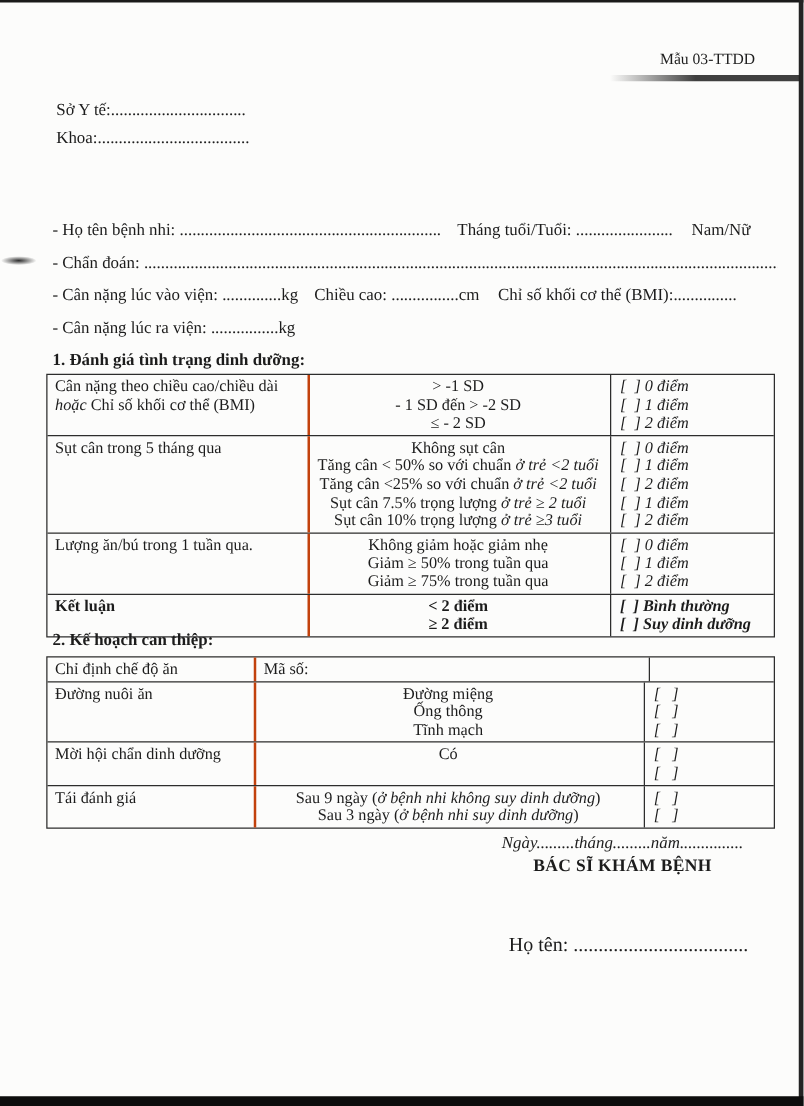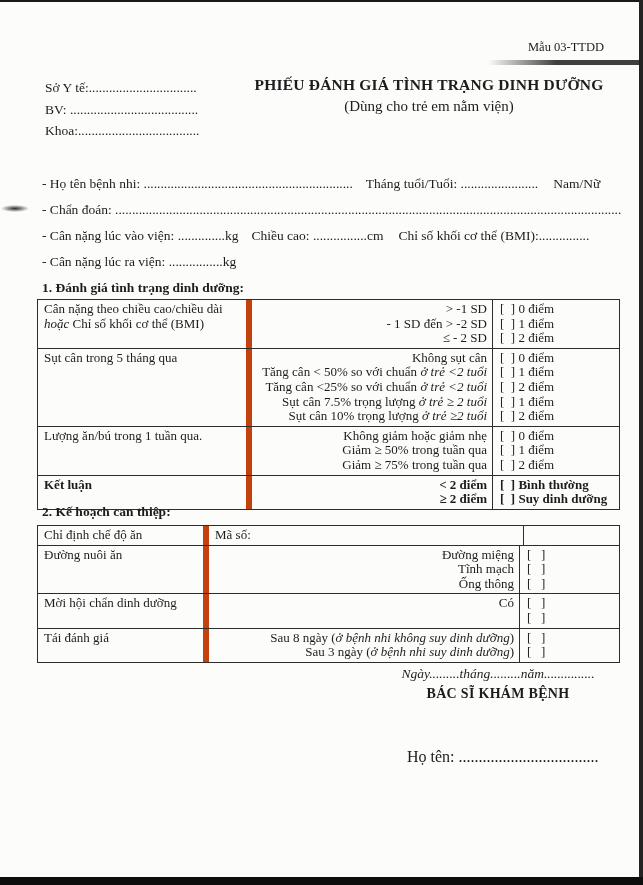--- a/index.html
+++ b/index.html
@@ -30,23 +30,23 @@
   .sec-title{position:absolute;font-weight:bold;font-size:13.5px;white-space:nowrap;}
   #sec1-title{top:280px;left:42px;}
   #sec2-title{top:504px;left:42px;}
 
   .vtable{position:absolute;left:37px;width:581px;border:1px solid #2d2d2d;font-size:13px;background:transparent;}
   #table1{top:299px;}
   #table2{top:525px;}
   .trow{display:flex;border-bottom:1px solid #2d2d2d;}
   .trow:last-child{border-bottom:none;}
   .tcell{line-height:14.6px;padding-top:2px;padding-bottom:2px;}
-  .c1{border-right:6px solid #c2410c;padding-left:6px;padding-right:4px;}
-  .c2{border-right:1px solid #2d2d2d;text-align:right;padding-right:5px;padding-left:2px;}
-  .c3{flex:1;padding-left:7px;padding-right:2px;}
+  .c1{border-right:2px solid #c2410c;padding-left:6px;padding-right:4px;}
+  .c2{border-right:1px solid #2d2d2d;text-align:center;padding-right:5px;padding-left:2px;}
+  .c3{flex:1;padding-left:7px;padding-right:2px;font-style:italic;}
   #table1 .c1{width:198px;}
   #table1 .c2{width:233px;}
   #table2 .c1{width:155px;}
   #table2 .c2{width:303px;}
   #table2 .c2.left{text-align:left;padding-left:6px;}
   .trow.bold{font-weight:bold;}
   .it{font-style:italic;}
 
   .sign{position:absolute;top:666px;left:388px;width:220px;text-align:center;font-size:13.5px;}
   .sign .date{font-style:italic;white-space:nowrap;}
@@ -61,28 +61,23 @@
   <div class="art-top"></div>
   <div class="art-right"></div>
   <div class="art-streak"></div>
   <div class="art-smudge"></div>
   <div class="art-bottom"></div>
 
   <div class="form-code">Mẫu 03-TTDD</div>
 
   <div class="org">
     <div>Sở Y tế:................................</div>
-    <div>BV: ......................................</div>
     <div>Khoa:....................................</div>
   </div>
 
-  <div class="titleblock">
-    <div class="title">PHIẾU ĐÁNH GIÁ TÌNH TRẠNG DINH DƯỠNG</div>
-    <div class="subtitle">(Dùng cho trẻ em nằm viện)</div>
-  </div>
 
   <div class="patient">
     <div class="pline">
       <span>- Họ tên bệnh nhi: ..............................................................</span><span class="gap-md">Tháng tuổi/Tuổi: .......................</span><span class="gap-lg">Nam/Nữ</span>
     </div>
     <div class="pline">
       <span>- Chẩn đoán: ......................................................................................................................................................................</span>
     </div>
     <div class="pline">
       <span>- Cân nặng lúc vào viện: ..............kg</span><span class="gap-md">Chiều cao: ................cm</span><span class="gap-lg">Chỉ số khối cơ thể (BMI):...............</span>
@@ -112,21 +107,21 @@
       </div>
       <div class="trow">
         <div class="tcell c1">
           <div><span>Sụt cân trong 5 tháng qua</span></div>
         </div>
         <div class="tcell c2">
           <div><span>Không sụt cân</span></div>
           <div><span>Tăng cân &lt; 50% so với chuẩn </span><span class="it">ở trẻ &lt;2 tuổi</span></div>
           <div><span>Tăng cân &lt;25% so với chuẩn </span><span class="it">ở trẻ &lt;2 tuổi</span></div>
           <div><span>Sụt cân 7.5% trọng lượng </span><span class="it">ở trẻ ≥ 2 tuổi</span></div>
-          <div><span>Sụt cân 10% trọng lượng </span><span class="it">ở trẻ ≥2 tuổi</span></div>
+          <div><span>Sụt cân 10% trọng lượng </span><span class="it">ở trẻ ≥3 tuổi</span></div>
         </div>
         <div class="tcell c3">
           <div>[&nbsp;&nbsp;] 0 điểm</div>
           <div>[&nbsp;&nbsp;] 1 điểm</div>
           <div>[&nbsp;&nbsp;] 2 điểm</div>
           <div>[&nbsp;&nbsp;] 1 điểm</div>
           <div>[&nbsp;&nbsp;] 2 điểm</div>
         </div>
       </div>
       <div class="trow">
@@ -169,22 +164,22 @@
           <div><span>Mã số:</span></div>
         </div>
         <div class="tcell c3"></div>
       </div>
       <div class="trow">
         <div class="tcell c1">
           <div><span>Đường nuôi ăn</span></div>
         </div>
         <div class="tcell c2">
           <div><span>Đường miệng</span></div>
+          <div><span>Ống thông</span></div>
           <div><span>Tĩnh mạch</span></div>
-          <div><span>Ống thông</span></div>
         </div>
         <div class="tcell c3">
           <div>[&nbsp;&nbsp;&nbsp;]</div>
           <div>[&nbsp;&nbsp;&nbsp;]</div>
           <div>[&nbsp;&nbsp;&nbsp;]</div>
         </div>
       </div>
       <div class="trow">
         <div class="tcell c1">
           <div><span>Mời hội chẩn dinh dưỡng</span></div>
@@ -195,21 +190,21 @@
         <div class="tcell c3">
           <div>[&nbsp;&nbsp;&nbsp;]</div>
           <div>[&nbsp;&nbsp;&nbsp;]</div>
         </div>
       </div>
       <div class="trow">
         <div class="tcell c1">
           <div><span>Tái đánh giá</span></div>
         </div>
         <div class="tcell c2">
-          <div><span>Sau 8 ngày (</span><span class="it">ở bệnh nhi không suy dinh dưỡng</span><span>)</span></div>
+          <div><span>Sau 9 ngày (</span><span class="it">ở bệnh nhi không suy dinh dưỡng</span><span>)</span></div>
           <div><span>Sau 3 ngày (</span><span class="it">ở bệnh nhi suy dinh dưỡng</span><span>)</span></div>
         </div>
         <div class="tcell c3">
           <div>[&nbsp;&nbsp;&nbsp;]</div>
           <div>[&nbsp;&nbsp;&nbsp;]</div>
         </div>
       </div>
     </div>
 
   <div class="sign">

